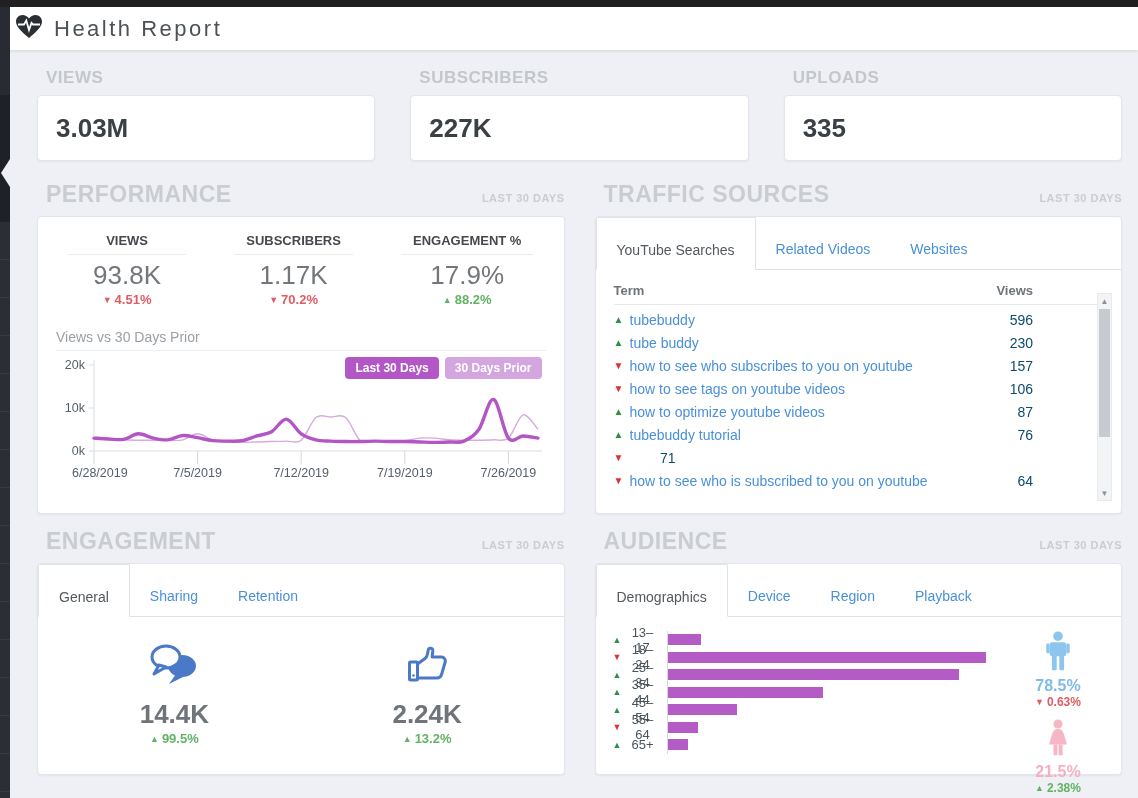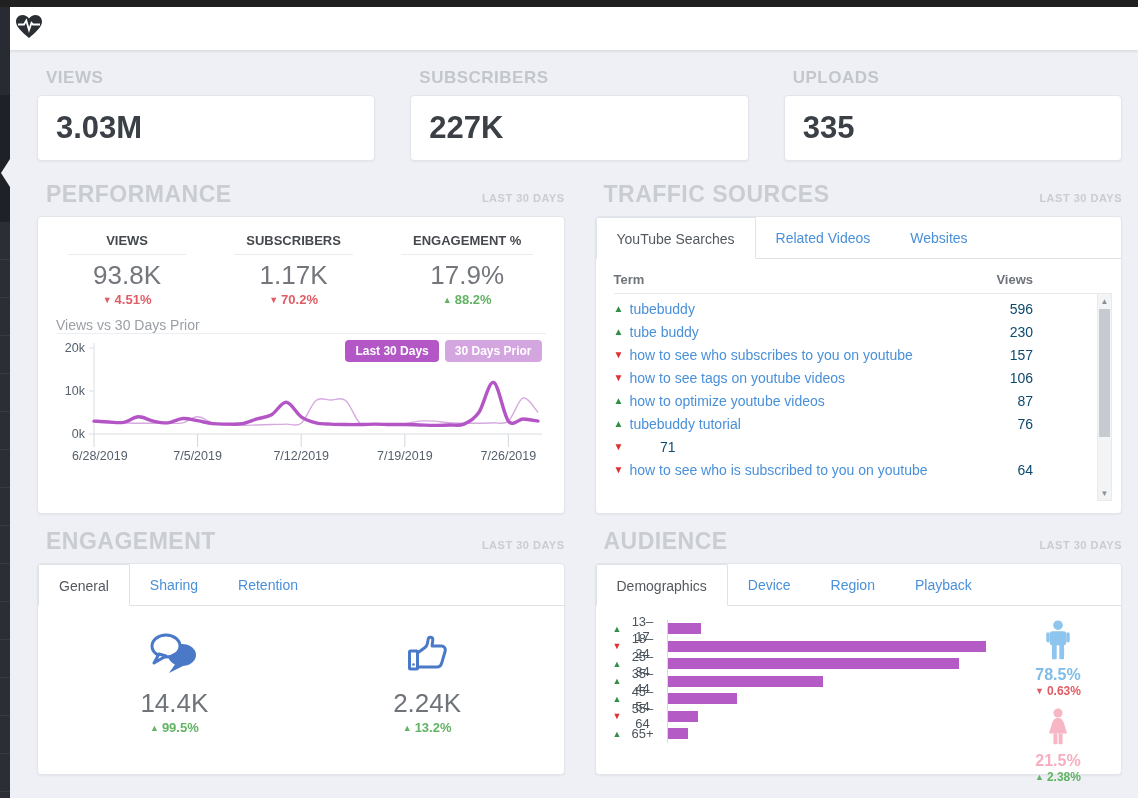--- a/index.html
+++ b/index.html
@@ -19,68 +19,68 @@
       display:flex; align-items:center; padding-left:14px; box-shadow:0 1px 3px rgba(0,0,0,.12); z-index:20; }
   .app-title { font-size:22px; color:#4c5157; letter-spacing:2.5px; margin-left:10px; font-weight:400; }
 
   main { position:absolute; top:50px; left:10px; right:0; bottom:0; padding:18px 16px 0 27px; }
 
   
   .stats-row { display:grid; grid-template-columns:repeat(3,1fr); gap:35px; margin-bottom:8px; }
   .stat-label { font-size:17px; font-weight:bold; color:#c3c7cc; letter-spacing:.5px; margin:0 0 7px 9px; }
   .stat-card { background:#fff; border:1px solid #e2e5ea; border-radius:4px; height:66px;
       display:flex; align-items:center; padding-left:18px; box-shadow:0 1px 2px rgba(0,0,0,.05); }
-  .stat-value { font-size:31px; font-weight:bold; color:#3b4046; }
+  .stat-value { font-size:26px; font-weight:bold; color:#3b4046; }
 
   .grid2 { display:grid; grid-template-columns:1fr 1fr; gap:30px; }
   .panel-head { display:flex; justify-content:space-between; align-items:baseline; margin:12px 0 8px;text-align:right; }
   .panel-title { font-size:23px; font-weight:bold; color:#c9ccd1; letter-spacing:.5px; margin-left:9px; }
   .panel-period { font-size:11px; font-weight:bold; color:#c9ccd1; letter-spacing:.5px; }
   .card { background:#fff; border:1px solid #e2e5ea; border-radius:4px; box-shadow:0 1px 2px rgba(0,0,0,.05); position:relative; }
   .card.tall { height:298px; }
   .card.short { height:212px; }
 
   
   .metrics-row { display:flex; justify-content:space-around; text-align:center; padding:14px 6px 2px; }
   .m-label { font-size:13px; font-weight:bold; color:#45494e; padding:0 12px 6px; border-bottom:1px solid #ececec; display:inline-block; min-width:118px; }
   .m-value { font-size:26px; color:#73777c; margin-top:5px; }
   .m-delta { font-size:13px; font-weight:bold; margin-top:1px; }
   .delta.up { color:#62b364; } .delta.down { color:#e05c65; }
   .arrow { font-size:9px; margin-right:3px; vertical-align:1px; }
 
-  .chart-sub { font-size:14px; color:#9aa0a6; margin:8px 18px 0; border-bottom:1px solid #eceef1; }
+  .chart-sub { font-size:14px; color:#9aa0a6; margin:20px 18px 0; padding-bottom:5px; border-bottom:1px solid #eceef1; }
   .chart-area { position:relative; margin:2px 8px 0; }
   .legend { position:absolute; right:14px; top:4px; display:flex; gap:6px; z-index:2; }
   .badge { font-size:12px; font-weight:bold; color:#fff; padding:4px 10px; border-radius:4px; }
   .badge.solid { background:#b457c6; } .badge.light { background:#d4a6e0; }
 
   
   .tabs { display:flex; border-bottom:1px solid #dfe2e7; }
-  .tab { padding:13px 20px 11px; font-size:14px; color:#4a90d9; cursor:pointer; }
+  .tab { padding:24px 20px 11px; font-size:14px; color:#4a90d9; cursor:pointer; }
   .tab.active { background:#fff; border:1px solid #dfe2e7; border-bottom:1px solid #fff; margin-bottom:-1px;
       border-radius:2px 2px 0 0; color:#54595f; }
 
   
   .t-head { display:flex; font-size:13px; font-weight:bold; color:#6e747a; margin:13px 18px 0; padding:0 70px 6px 0; border-bottom:1px solid #e8eaee; }
   .t-head .th-term { flex:1; } .t-head .th-views { width:46px; text-align:right; }
   .t-rows { margin:3px 18px 0; }
   .t-row { display:flex; align-items:center; padding:3.5px 70px 3.5px 0; font-size:14px; }
   .t-row .arrow { width:16px; margin:0; font-size:10px; }
   .t-up { color:#2f8f46; } .t-down { color:#e03131; }
   .t-row .term { color:#4a90d9; flex:1; white-space:nowrap; overflow:hidden; text-decoration:none; }
   .t-row .views { color:#0c4a6e; width:46px; text-align:right; }
 
   .fake-scroll { position:absolute; right:9px; top:76px; bottom:12px; width:15px; background:#f3f4f6; border:1px solid #e8eaed; }
   .sb-btn { position:absolute; left:0; right:0; height:14px; display:flex; align-items:center; justify-content:center; font-size:8px; color:#8a8f96; cursor:pointer; }
   .sb-btn.up { top:0; } .sb-btn.down { bottom:0; }
   .sb-thumb { position:absolute; top:15px; left:1px; right:1px; height:128px; background:#c7cad0; cursor:grab; }
 
   
   .eng-row { display:flex; justify-content:space-around; padding:24px 10px 0; text-align:center; }
-  .eng-value { font-size:26px; color:#6f747a; margin-top:6px; }
+  .eng-value { font-size:26px; color:#6f747a; margin-top:6px;font-weight:bold; }
   .eng-delta { font-size:13px; font-weight:bold; margin-top:1px; }
 
   
   .aud-content { display:flex; padding:14px 4px 0 14px; }
   .demo-chart { flex:1; }
   .demo-row { display:flex; align-items:center; height:17.5px; }
   .demo-row .arrow { width:15px; text-align:center; font-size:9px; margin:0; }
   .demo-label { width:42px; text-align:center; font-size:13px; color:#4b545c; padding-right:6px; }
   .demo-area { flex:1; border-left:1px solid #d6dade; align-self:stretch; display:flex; align-items:center; }
   .demo-bar { height:11px; background:#b55bc6; }
@@ -103,20 +103,21 @@
   <div class="notch"></div>
 </div>
 
 <header>
   <span>
     <svg width="30" height="27" viewBox="0 0 30 27">
       <path d="M15 25 C8 19 2 14 2 8.5 C2 4.9 4.9 2 8.5 2 C11 2 13.5 3.4 15 5.6 C16.5 3.4 19 2 21.5 2 C25.1 2 28 4.9 28 8.5 C28 14 22 19 15 25 Z" fill="#2b2f34"></path>
       <polyline points="4,11.5 10,11.5 12.3,7.5 15,17 17.5,10 19,11.5 26,11.5" fill="none" stroke="#fff" stroke-width="1.8"></polyline>
     </svg>
   </span>
+  <span class="app-title">Health Report</span>
 </header>
 
 <main>
 
   <section class="stats-row">
     <div>
       <div class="stat-label">VIEWS</div>
       <div class="stat-card">
         <span class="stat-value">3.03M</span>
       </div>

